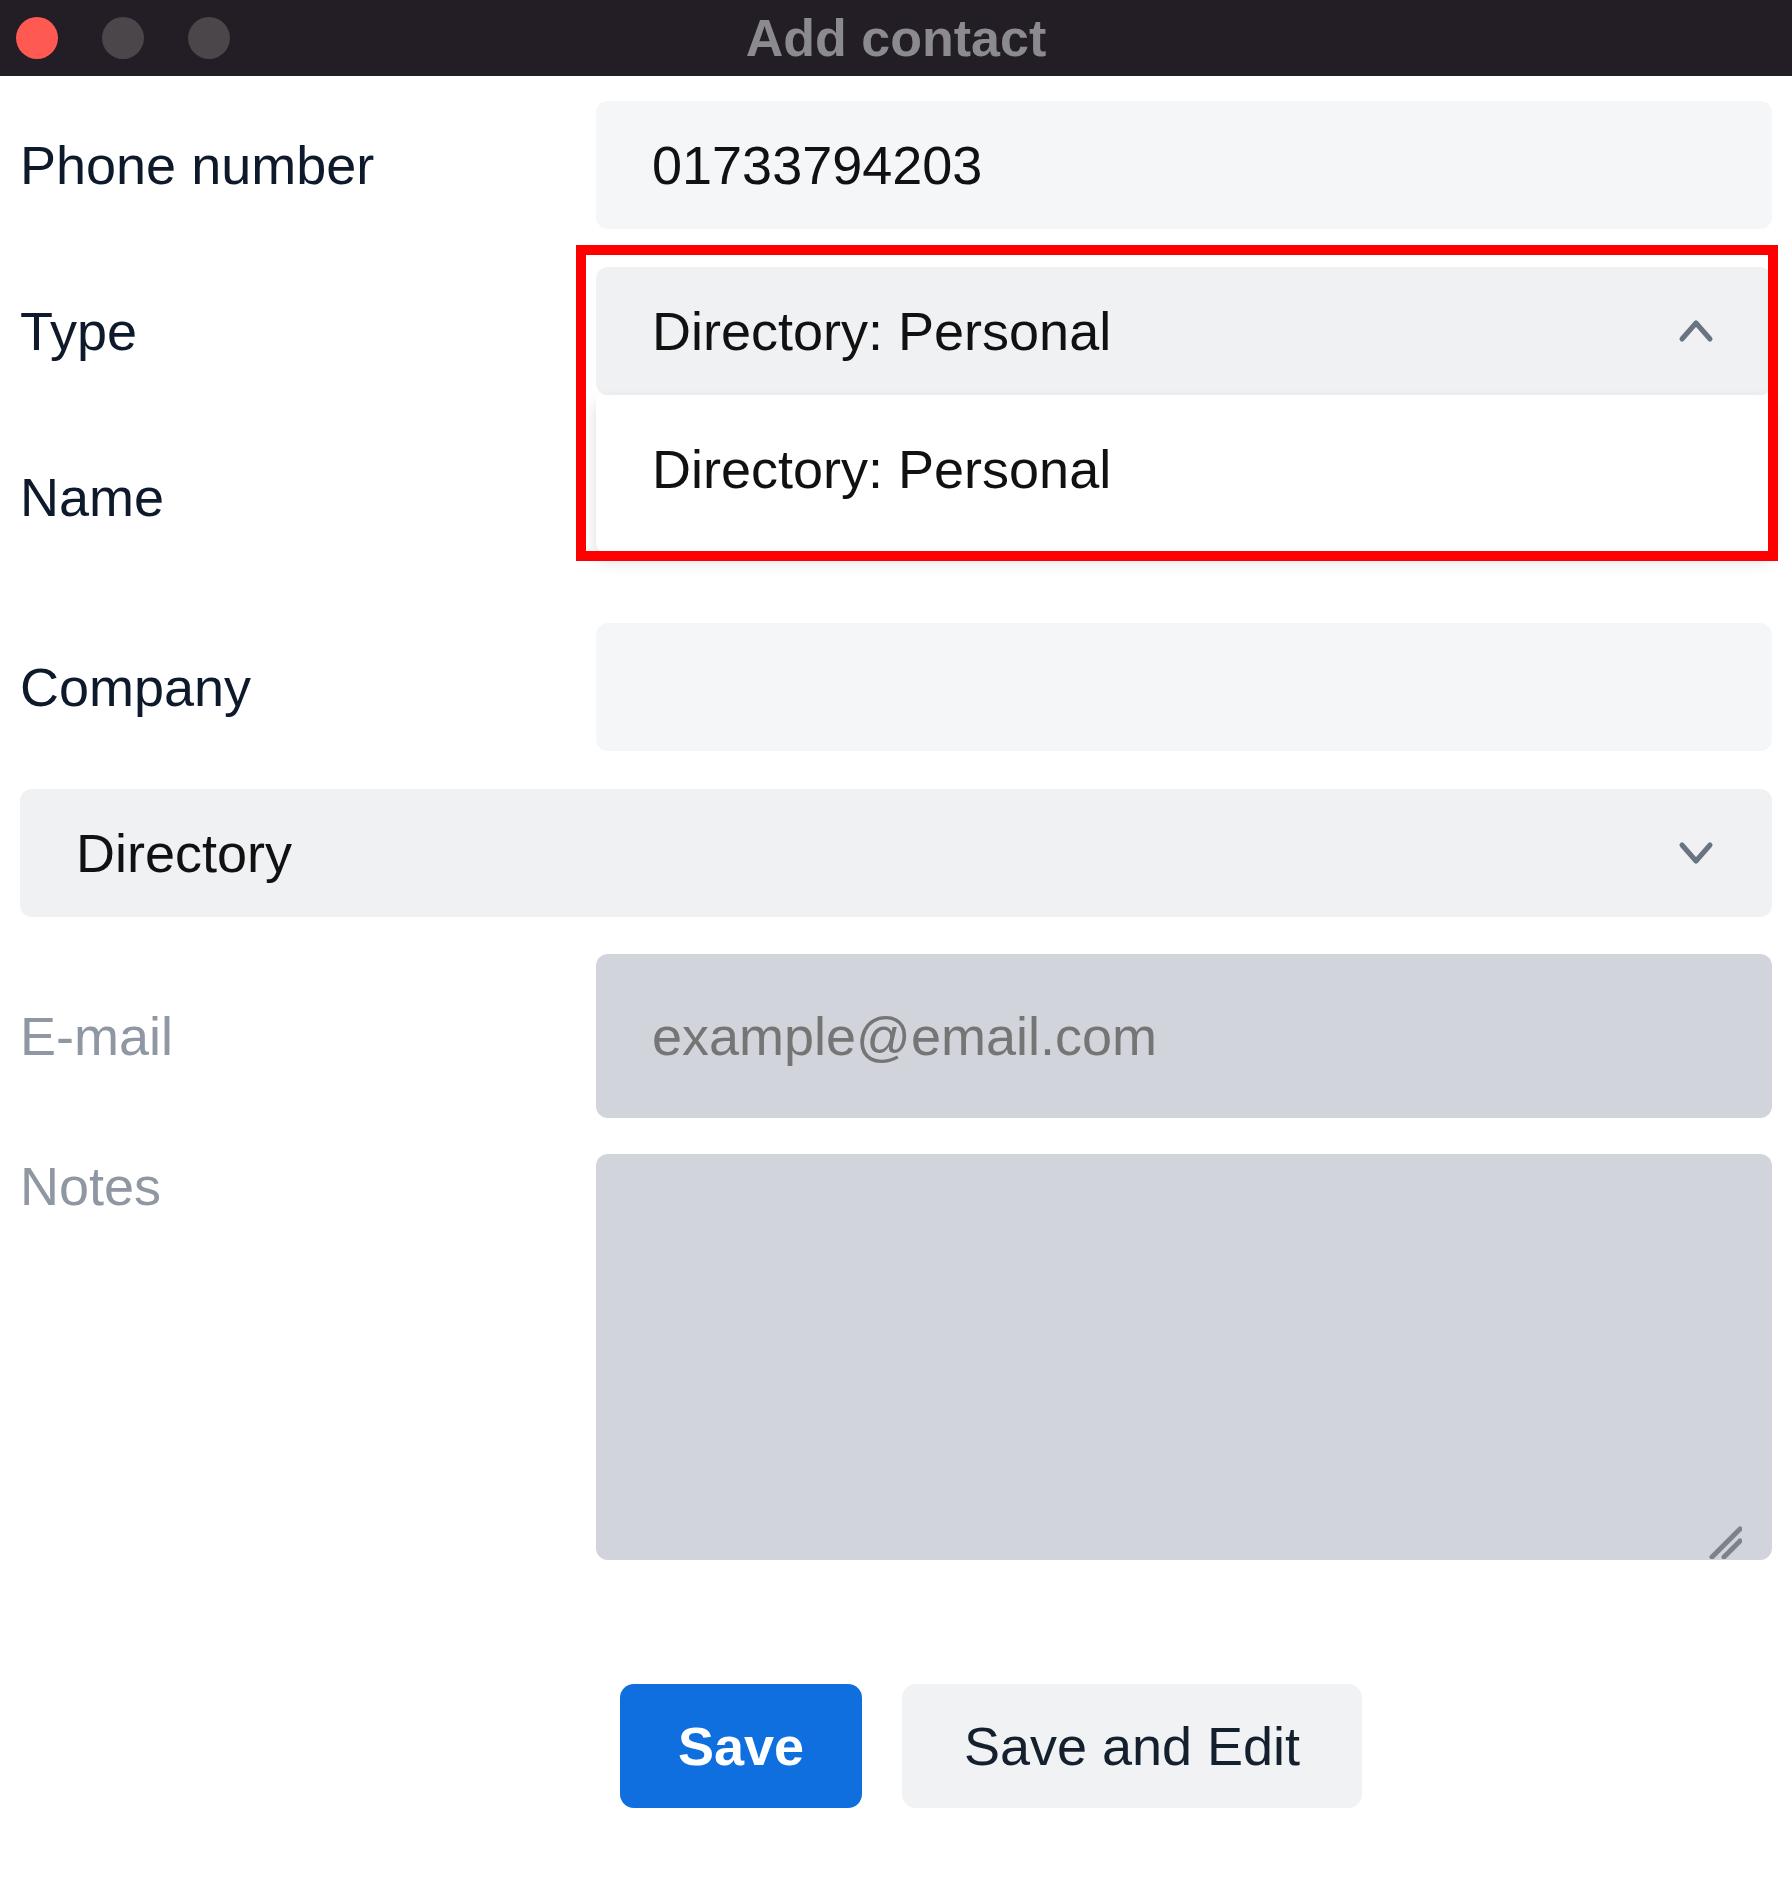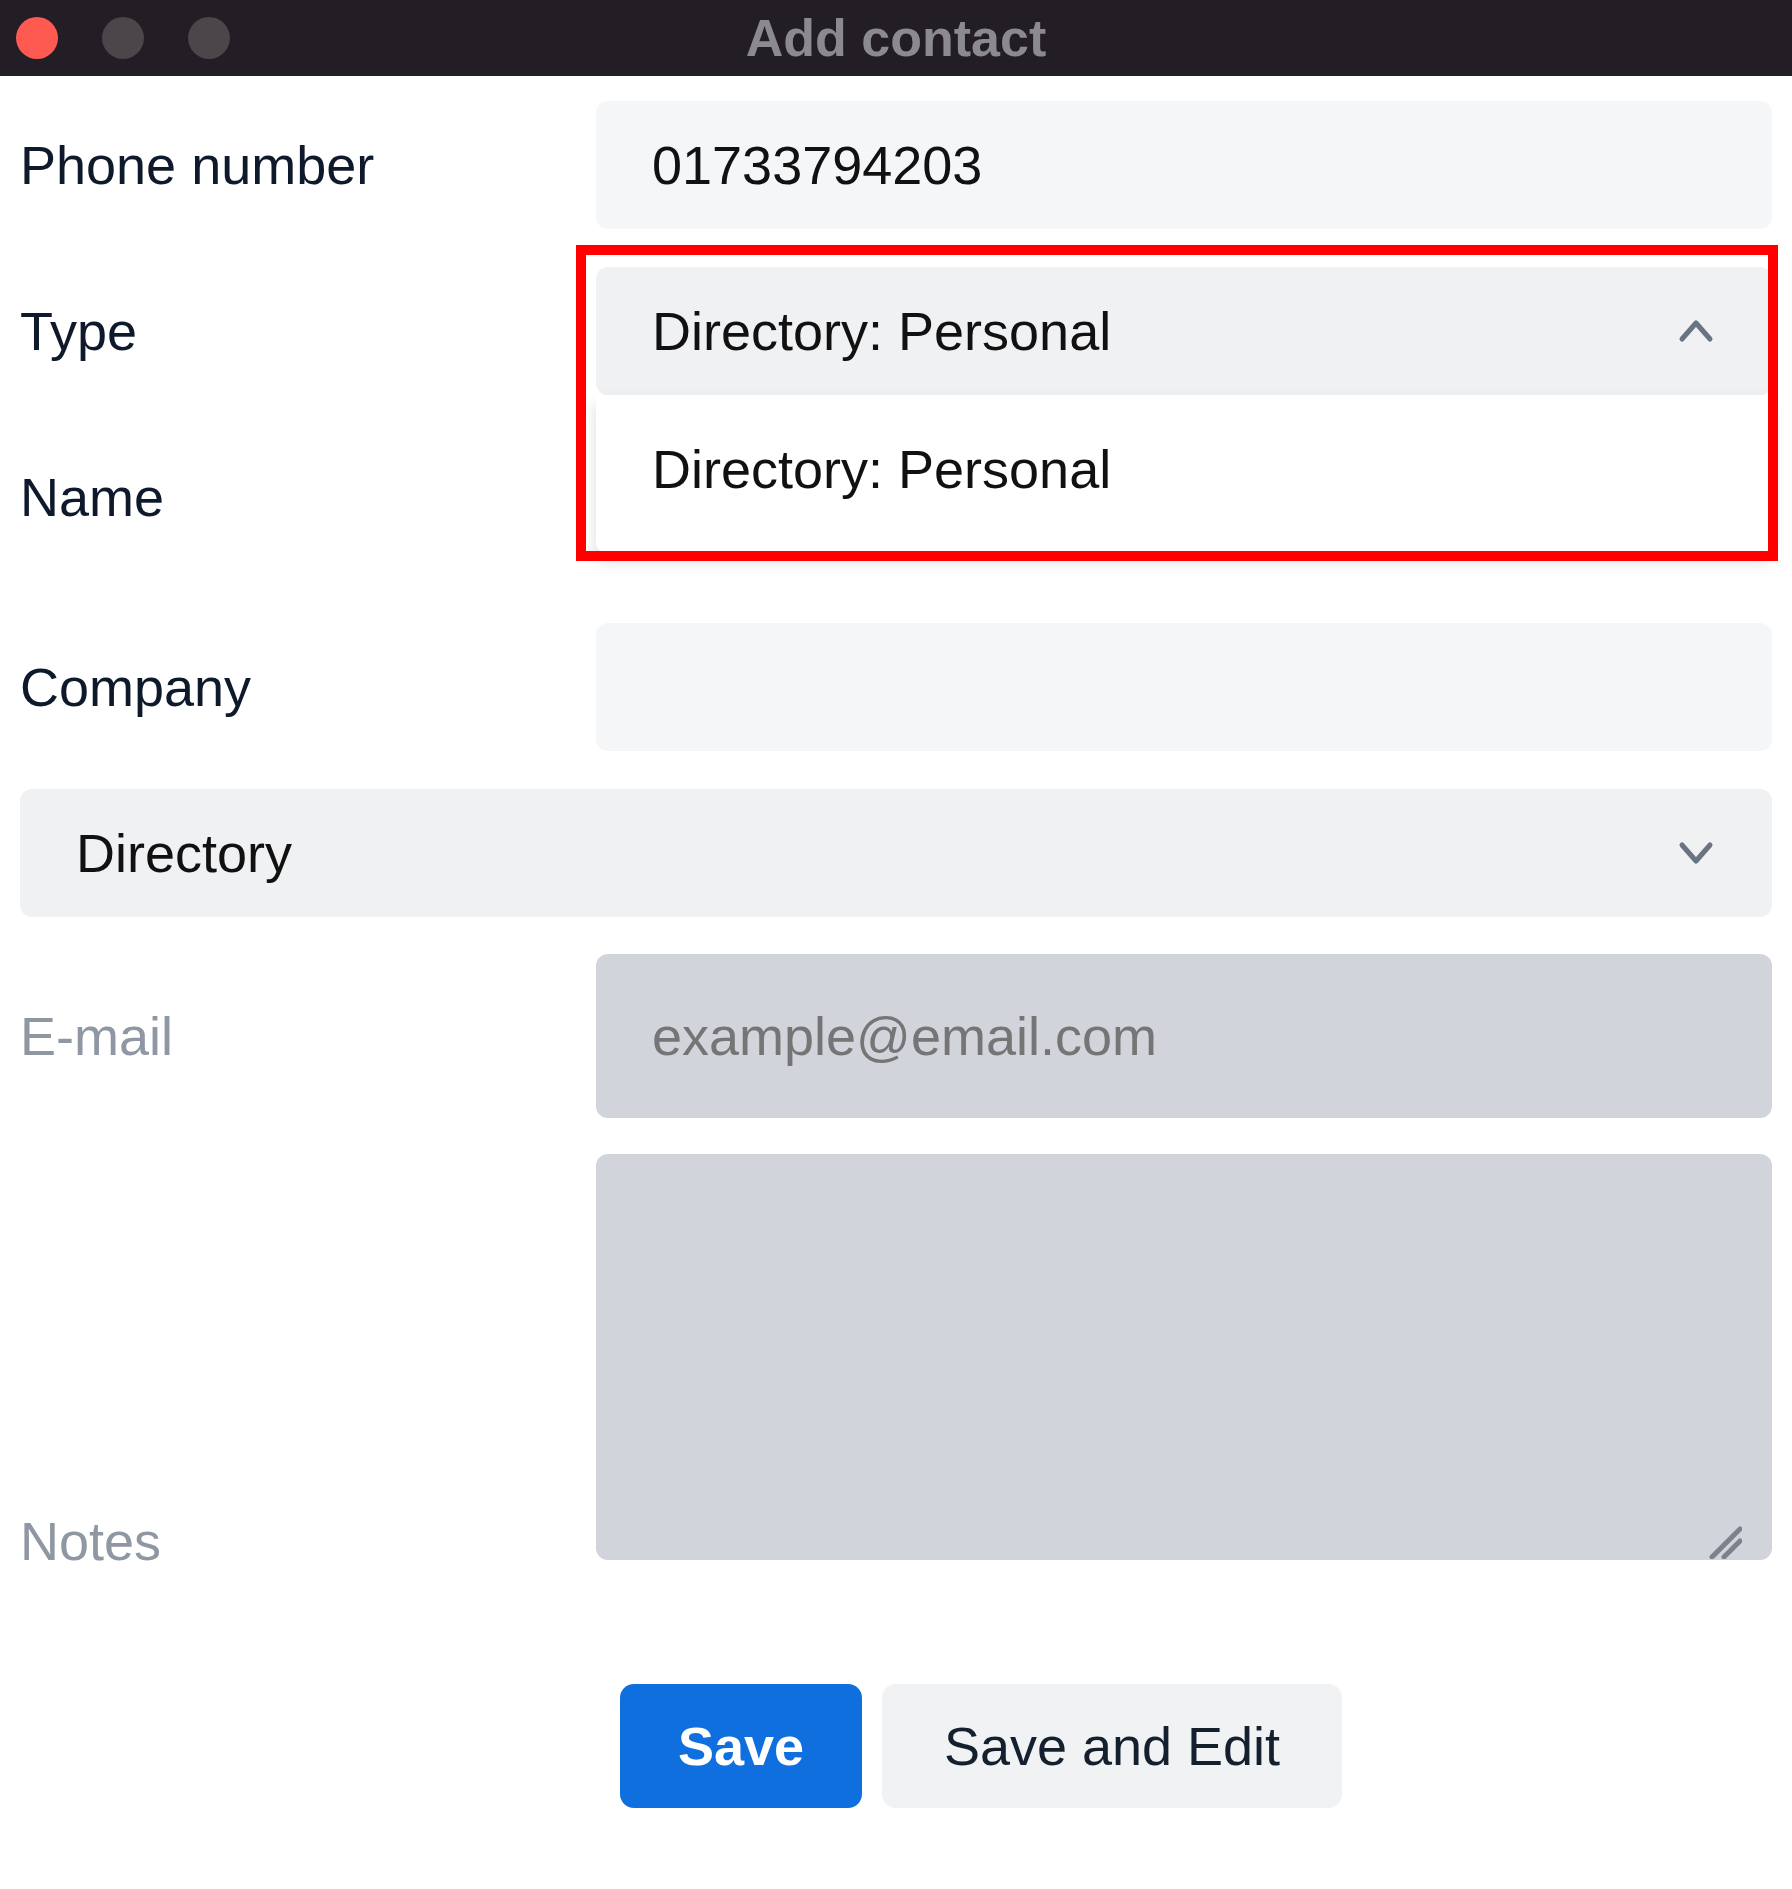--- a/index.html
+++ b/index.html
@@ -47,21 +47,21 @@
     .form-wrap {
       padding: 24px 20px 0 20px;
     }
     .row {
       display: flex;
       align-items: center;
       min-height: 130px;
       margin-bottom: 36px;
       position: relative;
     }
-    .row-tall { align-items: flex-end; min-height: 406px; }
+    .row-tall { align-items: flex-start; min-height: 406px; }
     .label-col {
       width: 576px;
       flex: 0 0 576px;
       color: #0e1a2b;
     }
     .label-muted { color: #8f97a2; }
     .field-col {
       flex: 1;
       min-width: 0;
     }
@@ -150,21 +150,21 @@
       position: absolute;
       right: 30px;
       bottom: 30px;
       width: 36px; height: 36px;
     }
     .resize-grip svg line { stroke: #7b828c; stroke-width: 5; stroke-linecap: round; }
 
     
     .button-row {
       display: flex;
-      gap: 20px;
+      gap: 40px;
       padding-left: 600px;
       margin-top: 110px;
       align-items: flex-end;
     }
     .btn {
       height: 124px;
       border-radius: 14px;
       border: none;
       padding: 0 54px;
       font-size: 54px;

